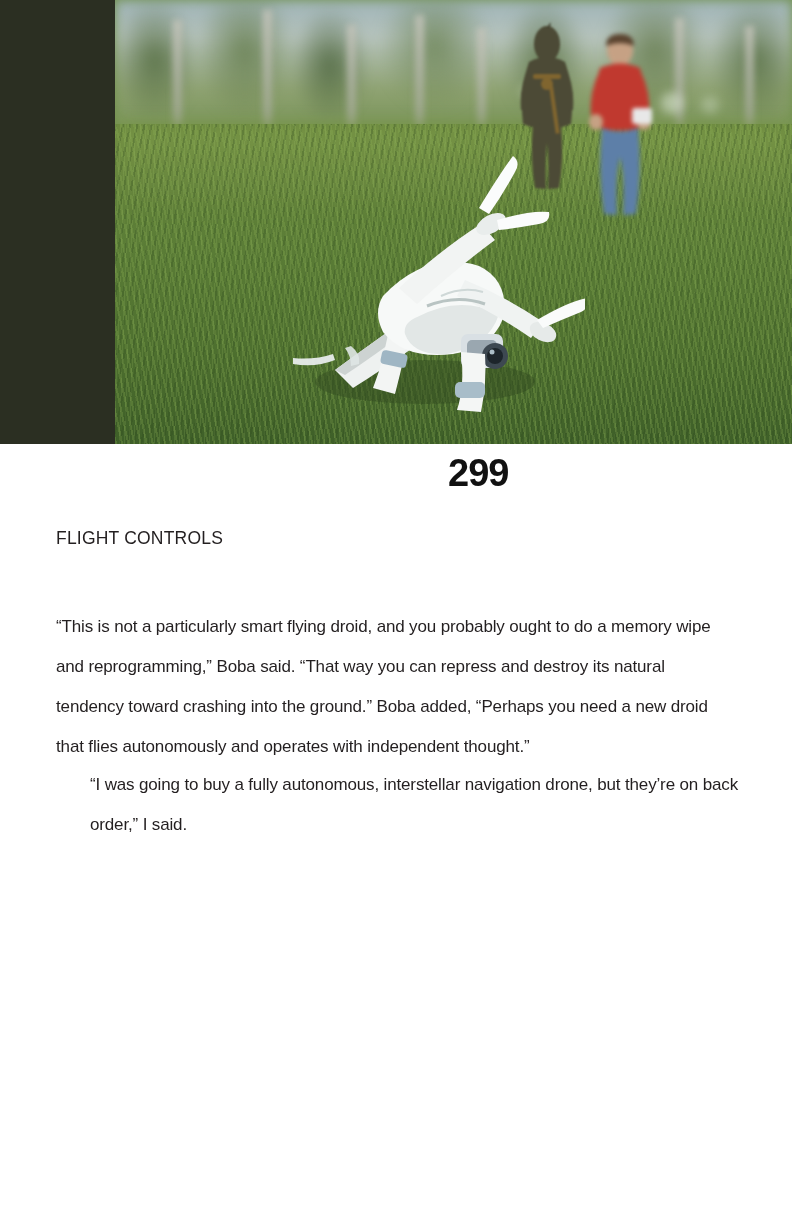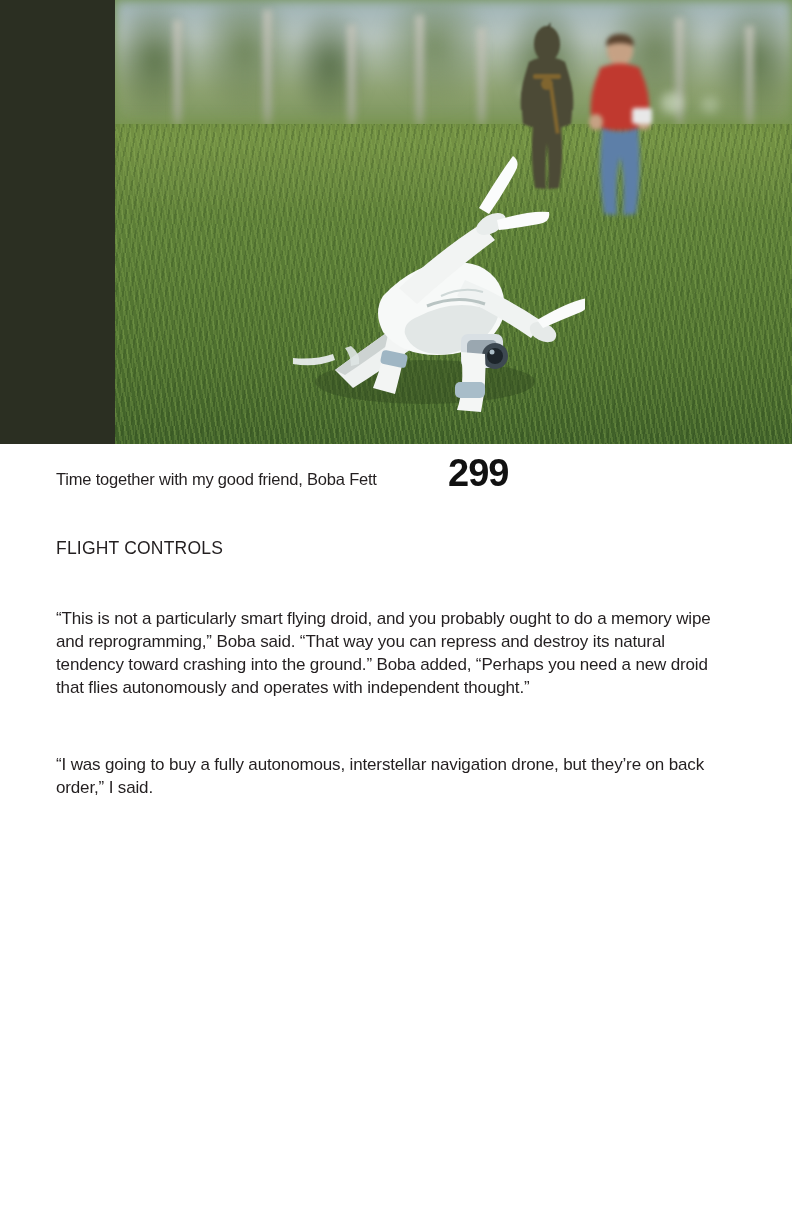--- a/index.html
+++ b/index.html
@@ -140,36 +140,36 @@
     top: 8px;
     font-family: Liberation Sans, sans-serif;
     font-weight: 700;
     font-size: 38px;
     letter-spacing: -1px;
     color: #111111;
   }
   .section-title {
     position: absolute;
     left: 56px;
-    top: 94px;
+    top: 84px;
     font-size: 17.5px;
     letter-spacing: 0.2px;
     color: #231f20;
   }
   .para {
     position: absolute;
     left: 56px;
     width: 676px;
     font-size: 17px;
-    line-height: 23px;
+    line-height: 40px;
     letter-spacing: -0.15px;
     color: #231f20;
   }
   .para.p1 { top: 146px; }
-  .para.p2 { top: 292px; }
+  .para.p2 { top: 304px; margin-left: 34px; }
 </style>
 </head>
 <body>
 
 <div class="hero">
 
   <div class="hero-sidebar"></div>
 
   <div class="photo">
     <div class="sky"></div>
@@ -260,21 +260,20 @@
         <path d="M162 186 q30 -12 58 -2" stroke="#b9c4c3" stroke-width="3" fill="none"></path>
         <path d="M176 176 q22 -10 42 -4" stroke="#cfd8d7" stroke-width="2" fill="none"></path>
       </g>
     </svg>
   </div>
 </div>
 
 <div class="content">
 
   <div class="caption-row">
-    <div class="caption">Time together with my good friend, Boba Fett</div>
     <div class="page-number">299</div>
   </div>
 
   <div class="section-title">FLIGHT CONTROLS</div>
 
   <p class="para p1">“This is not a particularly smart flying droid, and you probably ought to do a memory wipe and reprogramming,” Boba said. “That way you can repress and destroy its natural tendency toward crashing into the ground.” Boba added, “Perhaps you need a new droid that flies autonomously and operates with independent thought.”</p>
   <p class="para p2">“I was going to buy a fully autonomous, interstellar navigation drone, but they’re on back order,” I said.</p>
 </div>
 
 </body></html>

